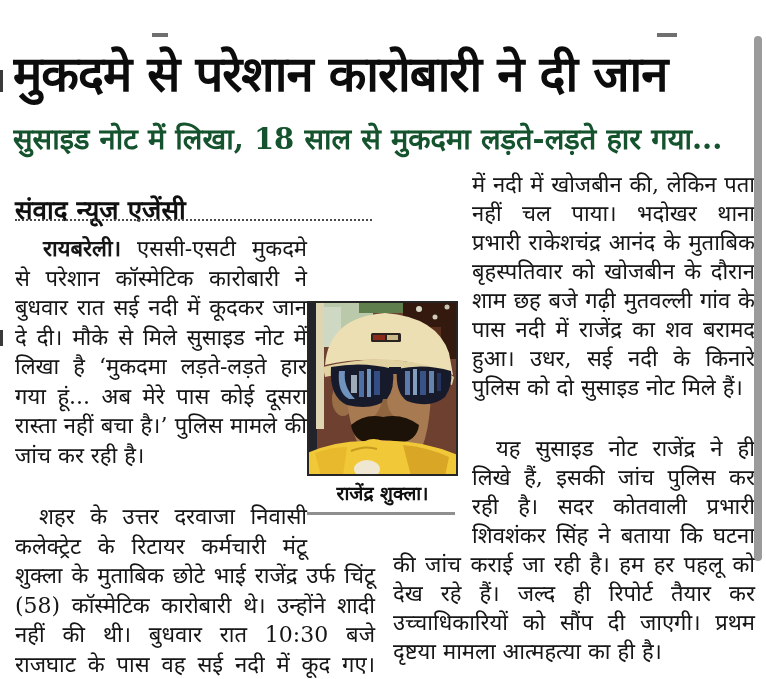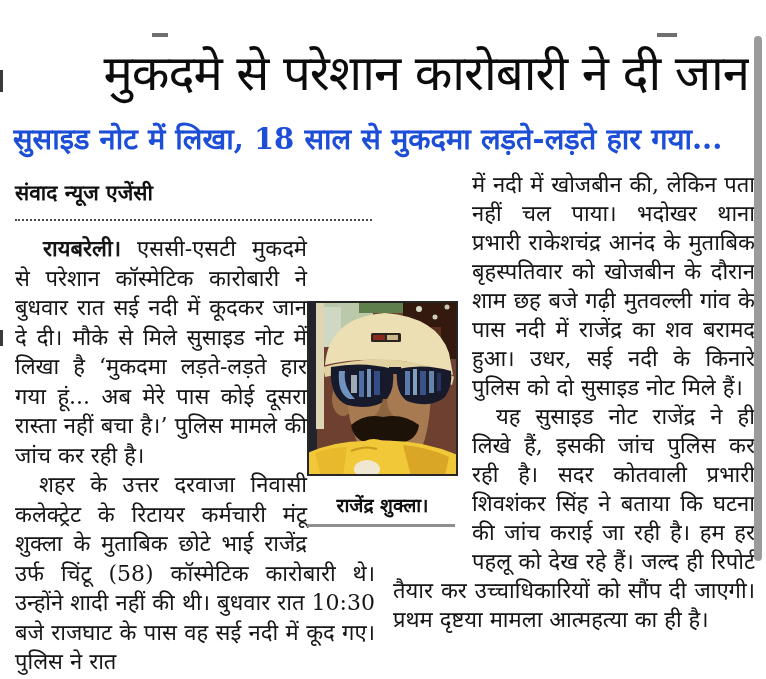--- a/index.html
+++ b/index.html
@@ -8,46 +8,45 @@
     position: relative;
     width: 766px;
     height: 679px;
     background: #ffffff;
     overflow: hidden;
     font-family: "DejaVu Serif", serif;
     color: #131313;
   }
   .headline {
     position: absolute;
-    left: 1px; top: 34px;
+    left: 13px; top: 34px;
     width: 748px; height: 84px;
     font-size: 49px;
     line-height: 80px;
-    font-weight: 400;
+    font-weight: 700;
     letter-spacing: -1px;
     white-space: nowrap;
     overflow: hidden;
     color: #0c0c0c;
-    text-align: right;
   }
   .subheadline {
     position: absolute;
     left: 13px; top: 116px;
     width: 750px; height: 48px;
     font-size: 29px;
     line-height: 46px;
     font-weight: 700;
     white-space: nowrap;
     overflow: hidden;
-    color: #1d4ed8;
+    color: #14532d;
   }
   .byline {
     position: absolute;
-    left: 15px; top: 178px;
-    font-size: 21px;
+    left: 15px; top: 191px;
+    font-size: 26px;
     font-weight: 700;
     color: #101010;
   }
   .dotted-rule {
     position: absolute;
     left: 15px; top: 219px;
     width: 357px; height: 0;
     border-top: 2px dotted #4a4a4a;
   }
   .col { position: absolute; text-align: justify; color: #161616; }
@@ -58,30 +57,30 @@
     line-height: 29.5px;
   }
   .col-right {
     left: 393px; top: 170px;
     width: 362px; height: 484px;
     font-size: 22px;
     line-height: 29px;
   }
   .spacer-right { float: right; width: 68px; height: 280px; margin-top: 34px; }
   .spacer-left  { float: left;  width: 79px; height: 272px; margin-top: 106px; }
-  .para-indent { text-indent: 24px; }
+  .para-indent { text-indent: 24px; margin-top: 32px; }
   .dateline { font-weight: 700; margin-left: 28px; }
   .photo-block {
     position: absolute;
     left: 307px; top: 301px;
     width: 151px;
   }
   .photo-frame { display: block; width: 151px; height: 175px; }
   .photo-caption {
-    margin-top: 16px;
+    margin-top: 4px;
     text-align: center;
     font-size: 19px;
     font-weight: 700;
     color: #101010;
     white-space: nowrap;
     overflow: hidden;
   }
   .caption-rule {
     margin-top: 6px;
     width: 148px;

